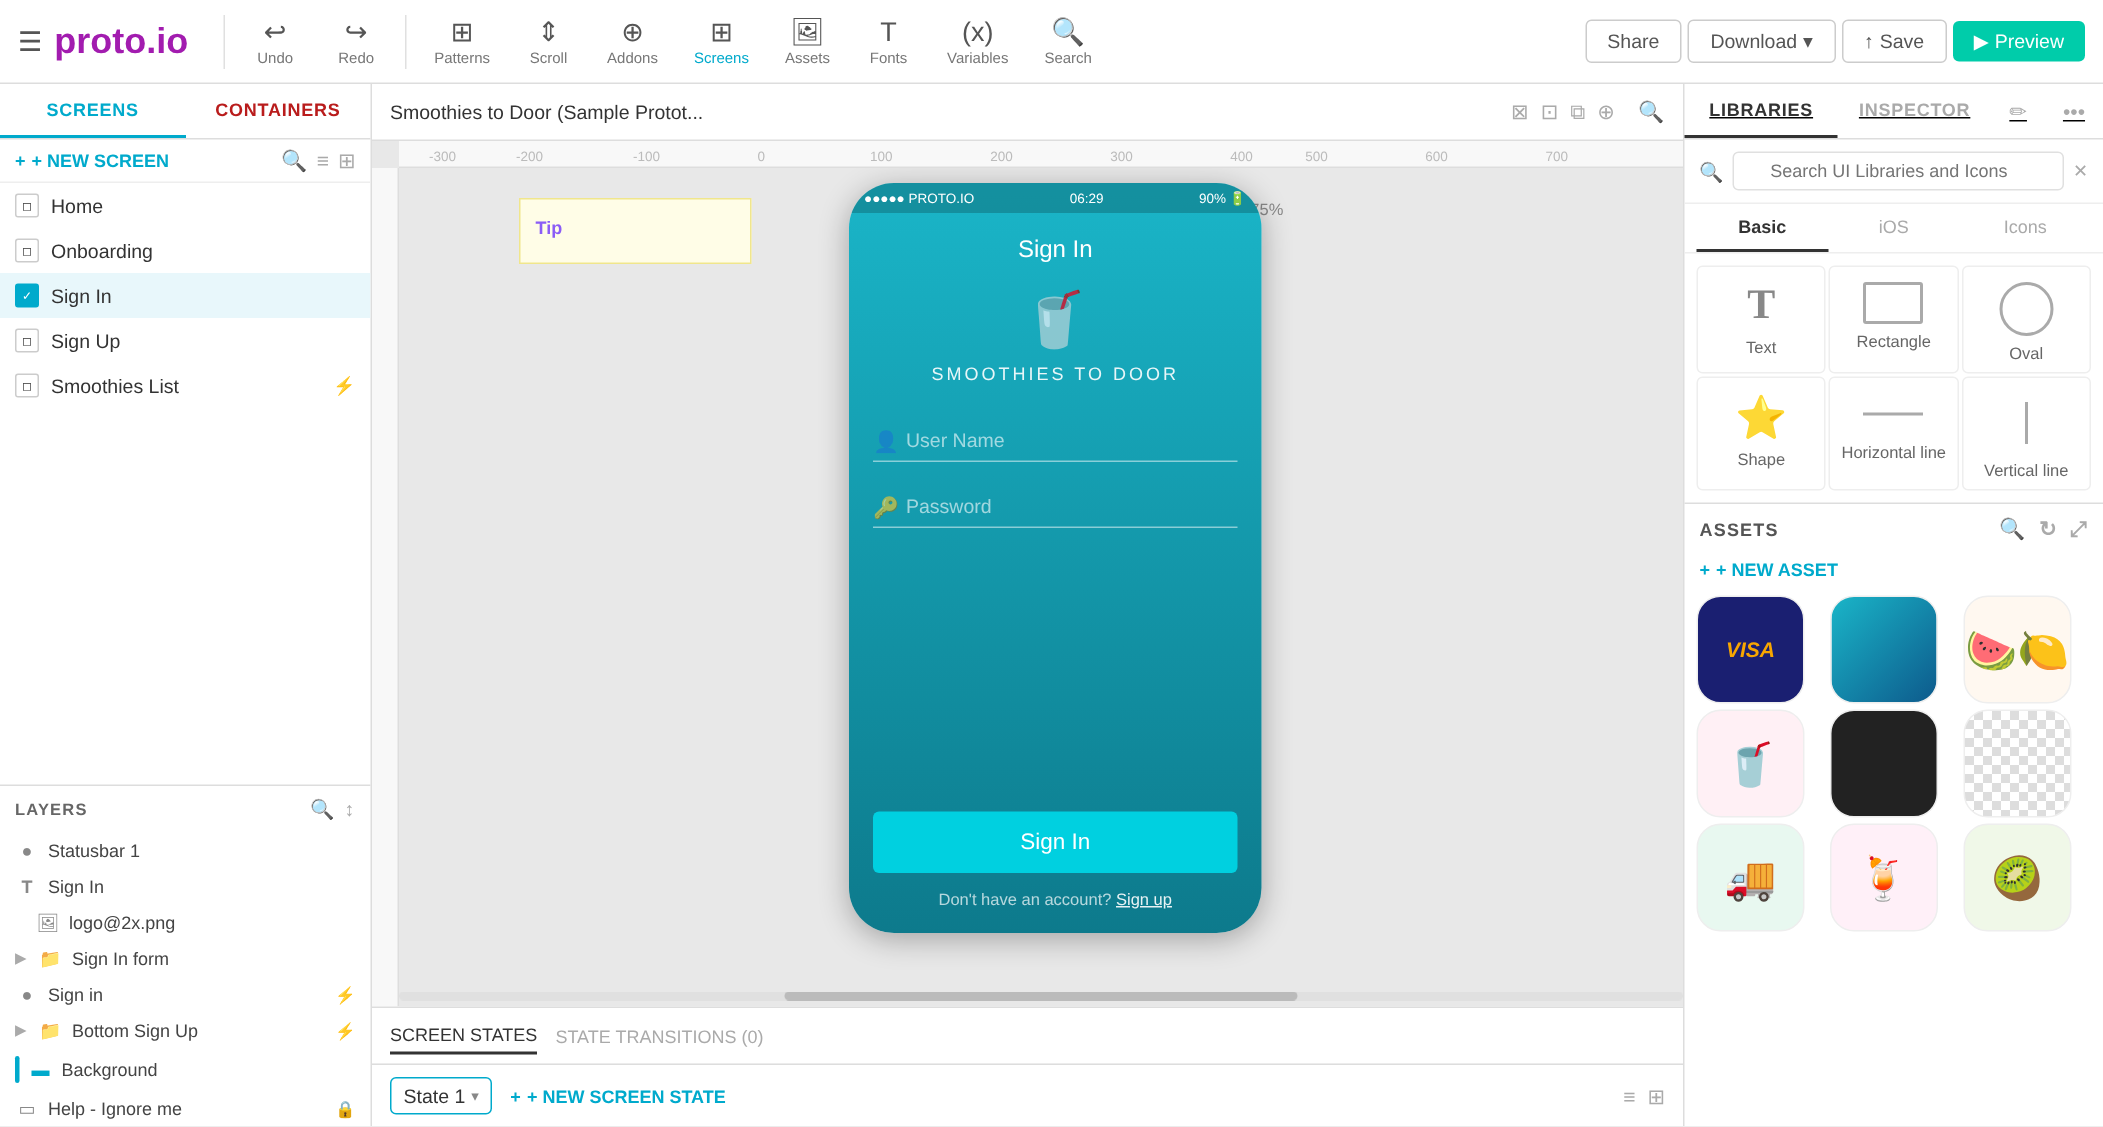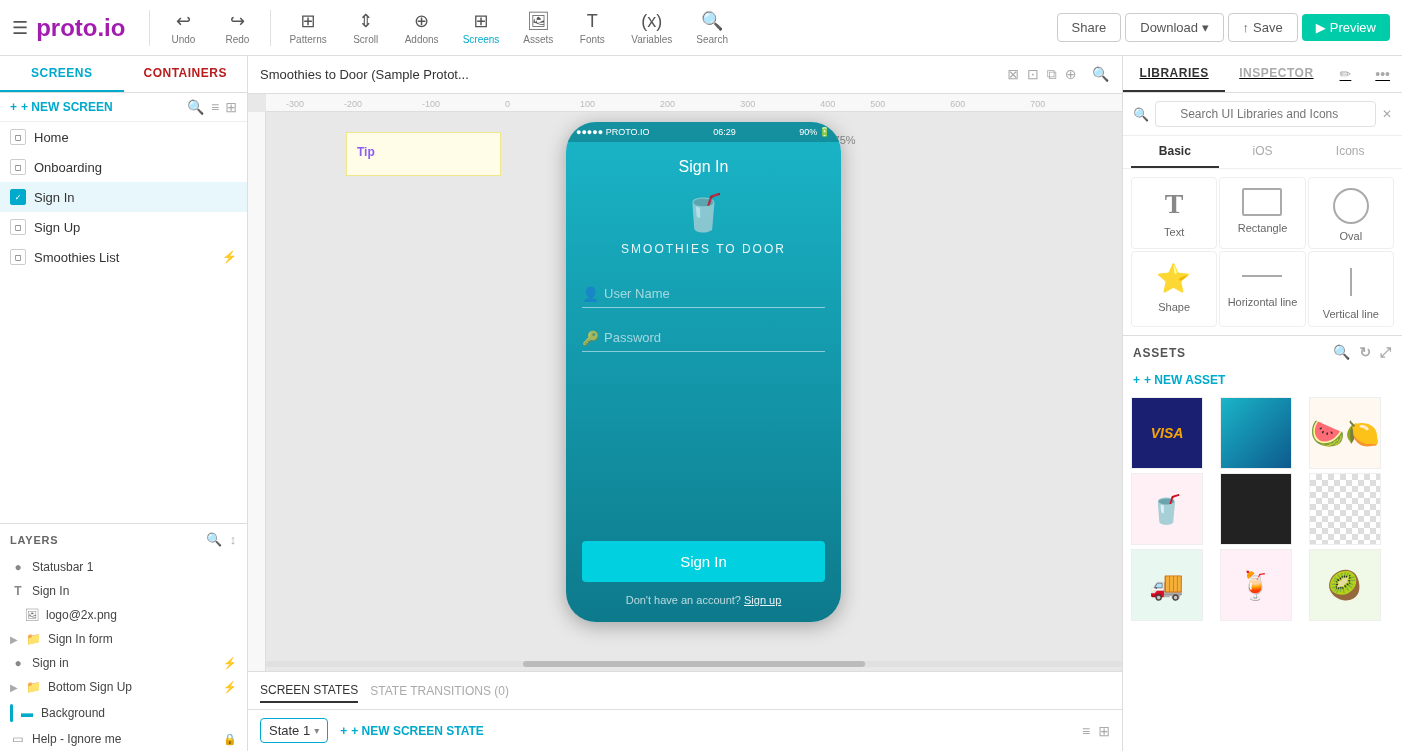--- a/index.html
+++ b/index.html
@@ -469,21 +469,21 @@
     .assets-grid {
       display: grid;
       grid-template-columns: repeat(3, 1fr);
       gap: 4px;
       padding: 6px 8px;
       overflow-y: auto;
     }
     .asset-thumb {
       width: 72px;
       height: 72px;
-      border-radius: 0;
+      border-radius: 16px;
       overflow: hidden;
       border: 1px solid #eee;
       cursor: pointer;
       display: flex;
       align-items: center;
       justify-content: center;
       background: #f5f5f5;
     }
     .asset-thumb-visa {
       background: #1a1f71;

